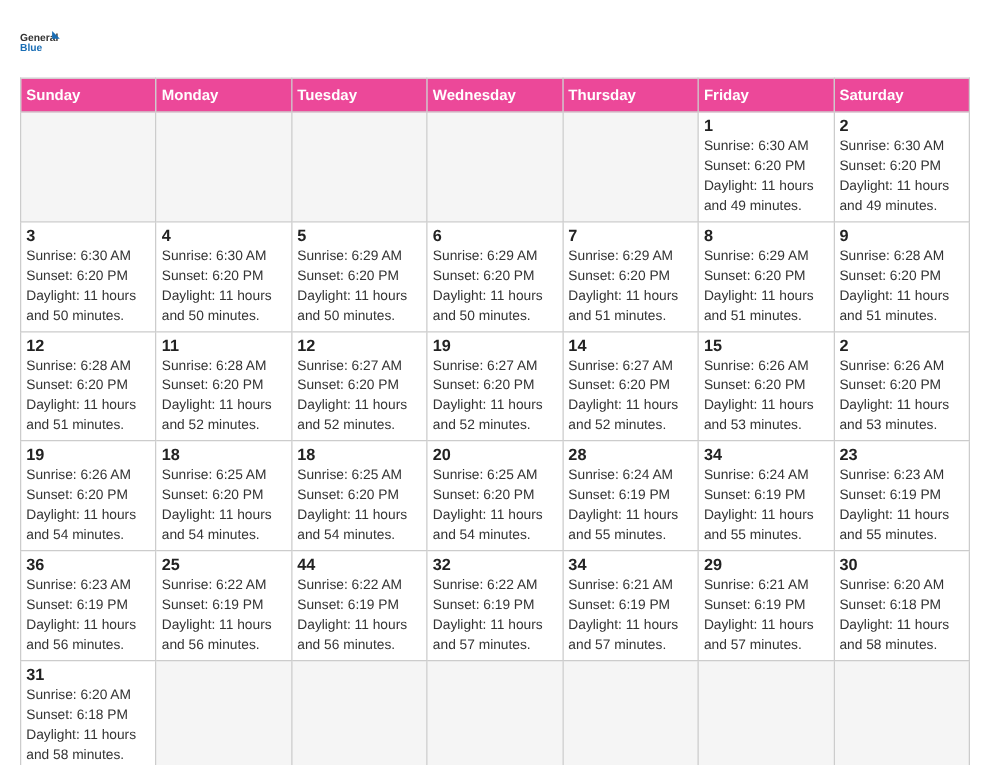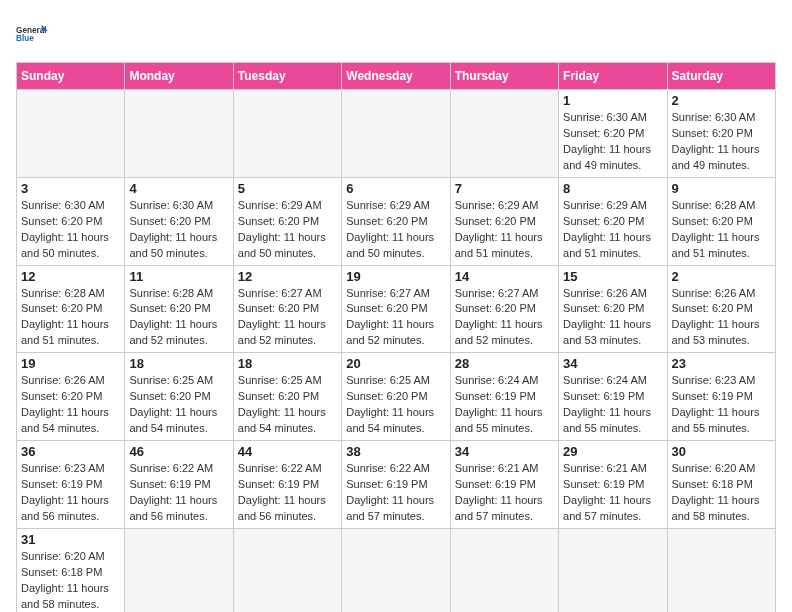--- a/index.html
+++ b/index.html
@@ -285,35 +285,35 @@
       </tr>
       <tr>
         <td>
           <span class="day-num">36</span>
           <div class="day-info" style="white-space: pre-line;">Sunrise: 6:23 AM
 Sunset: 6:19 PM
 Daylight: 11 hours
 and 56 minutes.</div>
         </td>
         <td>
-          <span class="day-num">46</span>
+          <span class="day-num">25</span>
           <div class="day-info" style="white-space: pre-line;">Sunrise: 6:22 AM
 Sunset: 6:19 PM
 Daylight: 11 hours
 and 56 minutes.</div>
         </td>
         <td>
           <span class="day-num">44</span>
           <div class="day-info" style="white-space: pre-line;">Sunrise: 6:22 AM
 Sunset: 6:19 PM
 Daylight: 11 hours
 and 56 minutes.</div>
         </td>
         <td>
-          <span class="day-num">38</span>
+          <span class="day-num">32</span>
           <div class="day-info" style="white-space: pre-line;">Sunrise: 6:22 AM
 Sunset: 6:19 PM
 Daylight: 11 hours
 and 57 minutes.</div>
         </td>
         <td>
           <span class="day-num">34</span>
           <div class="day-info" style="white-space: pre-line;">Sunrise: 6:21 AM
 Sunset: 6:19 PM
 Daylight: 11 hours

